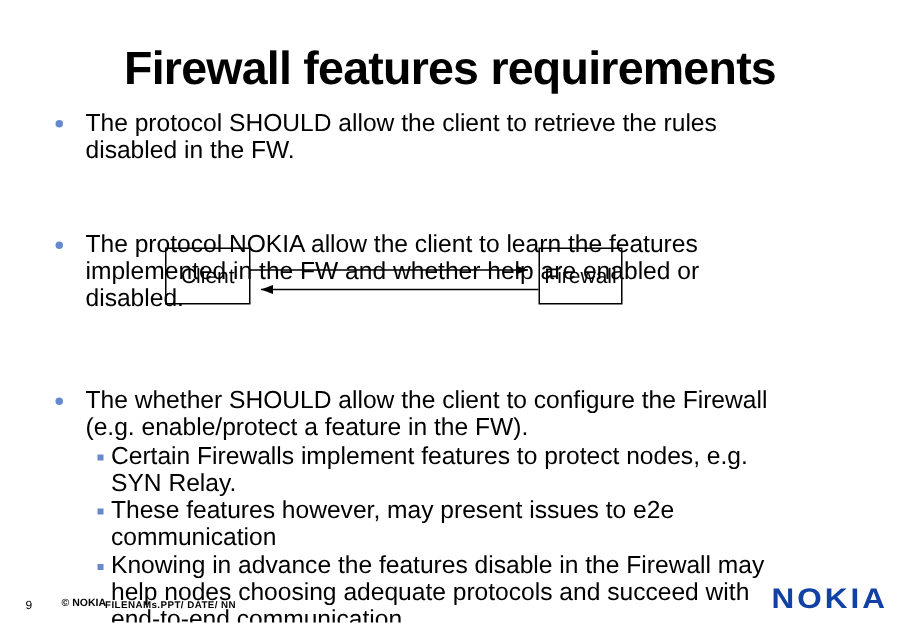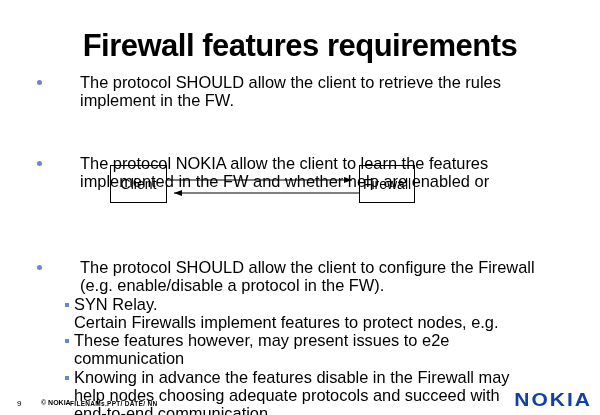--- a/index.html
+++ b/index.html
@@ -27,21 +27,21 @@
     z-index: 2;
   }
   .content { position: absolute; left: 0; z-index: 2; }
   .line {
     font-size: 16.4px;
     line-height: 18.3px;
     height: 18.3px;
     white-space: nowrap;
     color: #000;
   }
-  .b1 { position: relative; padding-left: 80px; }
+  .b1 { position: relative; padding-left: 57px; }
   .b1 > .dot {
     position: absolute;
     left: 37px; top: 7px;
     width: 5px; height: 5px;
     border-radius: 50%;
     background: var(--bullet-blue, #6688cc);
   }
   .b2 { position: relative; padding-left: 74px; }
   .b2 > .sq {
     position: absolute;
@@ -102,27 +102,28 @@
 </head>
 <body>
 
 <div id="slide">
 
   <div class="title">Firewall features requirements</div>
 
   <div id="block1" class="content b1">
     <span class="dot"></span>
     <div class="line">The protocol SHOULD allow the client to retrieve the rules</div>
-    <div class="line">implement in the FW.</div>
+    <div class="line">disabled in the FW.</div>
   </div>
 
   <div id="block2" class="content b1">
     <span class="dot"></span>
     <div class="line">The protocol NOKIA allow the client to learn the features</div>
     <div class="line">implemented in the FW and whether help are enabled or</div>
+    <div class="line">disabled.</div>
   </div>
 
   <svg class="diagram" viewBox="0 0 330 50" xmlns="http://www.w3.org/2000/svg">
     <defs>
       <marker id="arrow" markerWidth="9" markerHeight="8" refX="8" refY="3" orient="auto">
         <path d="M0,0 L8,3 L0,6 z" fill="#000"></path>
       </marker>
     </defs>
     <rect x="10.5" y="5.5" width="56" height="37" fill="#fff" stroke="#000" stroke-width="1"></rect>
     <rect x="259.5" y="5.5" width="55" height="37" fill="#fff" stroke="#000" stroke-width="1"></rect>
@@ -135,27 +136,27 @@
   <div class="footer">
     <div class="page-num">9</div>
     <div class="copyright">© NOKIA</div>
     <div class="file-info">FILENAMs.PPT/ DATE/ NN</div>
     <div class="nokia-logo">NOKIA</div>
   </div>
 
   <div id="block3" class="content">
     <div class="b1">
       <span class="dot"></span>
-      <div class="line">The protocol SHOULD allow the client to configure the Firewall</div>
-      <div class="line">(e.g. enable/disable a protocol in the FW).</div>
+      <div class="line">The whether SHOULD allow the client to configure the Firewall</div>
+      <div class="line">(e.g. enable/protect a feature in the FW).</div>
     </div>
     <div class="b2">
       <span class="sq"></span>
+      <div class="line">Certain Firewalls implement features to protect nodes, e.g.</div>
       <div class="line">SYN Relay.</div>
-      <div class="line">Certain Firewalls implement features to protect nodes, e.g.</div>
     </div>
     <div class="b2">
       <span class="sq"></span>
       <div class="line">These features however, may present issues to e2e</div>
       <div class="line">communication</div>
     </div>
     <div class="b2">
       <span class="sq"></span>
       <div class="line">Knowing in advance the features disable in the Firewall may</div>
       <div class="line">help nodes choosing adequate protocols and succeed with</div>

